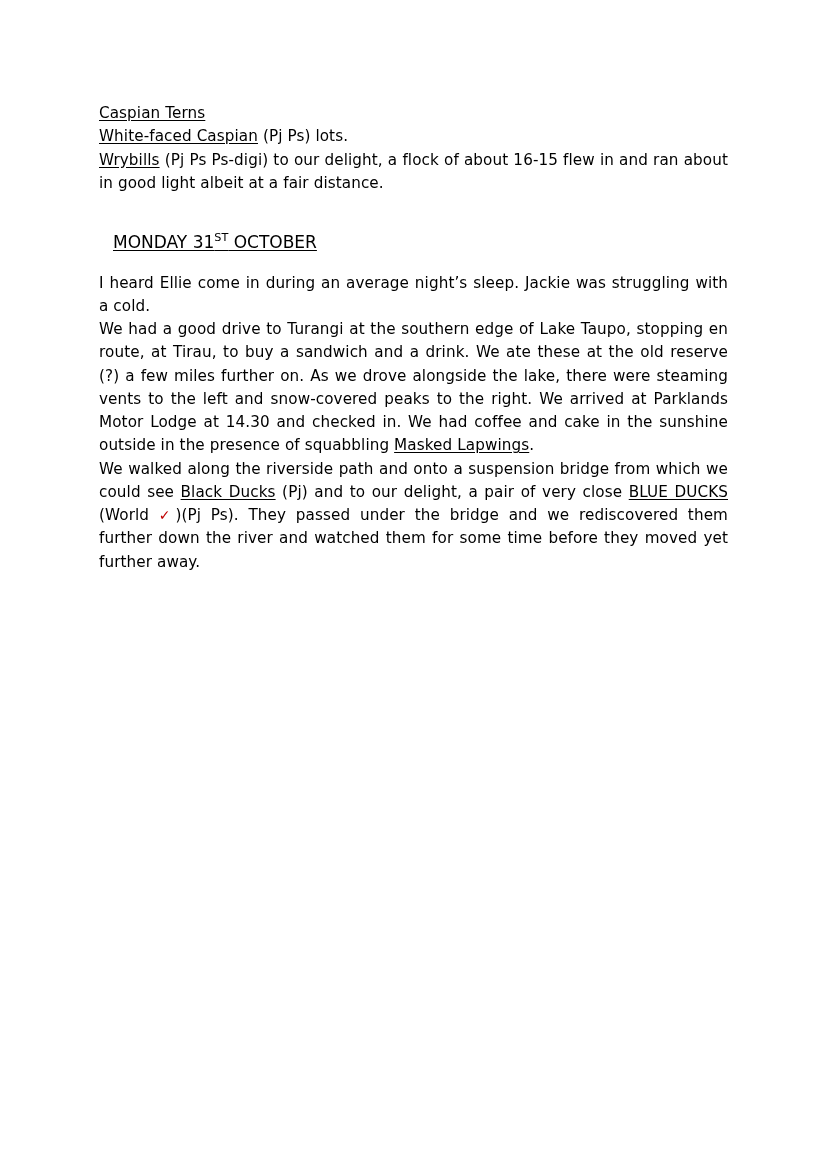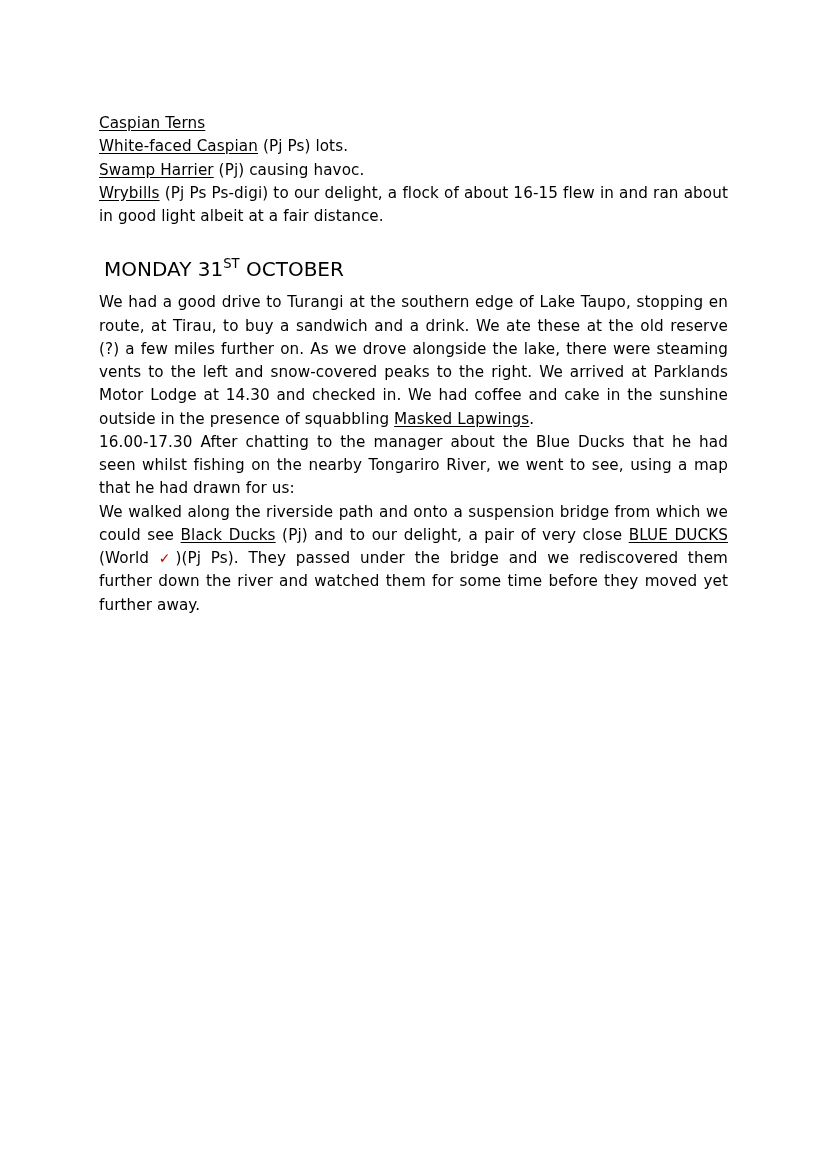--- a/index.html
+++ b/index.html
@@ -16,45 +16,46 @@
   .page {
     position: relative;
     width: 827px;
     height: 1169px;
     background: #ffffff;
     box-sizing: border-box;
   }
   .doc-body {
     position: absolute;
     left: 99px;
-    top: 112px;
+    top: 102px;
     width: 629px;
   }
   .para {
     font-size: 15.2px;
     line-height: 1.53;
     margin: 0 0 0 0;
     text-align: justify;
     letter-spacing: 0.1px;
   }
   .para.nojust {
     text-align: left;
   }
   .u {
     text-decoration: underline;
     text-underline-offset: 2px;
   }
   .spacer {
     height: 21px;
   }
   .heading {
-    font-size: 20px;
+    font-size: 17px;
     line-height: 1.5;
+    text-decoration: underline;
     text-underline-offset: 2px;
-    margin: 5px;
+    margin: 14px;
     display: inline-block;
   }
   .heading-wrap {
     margin: 0 0 2px 0;
   }
   sup {
     font-size: 0.66em;
     vertical-align: super;
     line-height: 0;
   }
@@ -67,34 +68,33 @@
 </head>
 <body>
 
 <div class="page">
   <div class="doc-body">
 
     <p class="para nojust"><span class="u">Caspian Terns</span></p>
 
     <p class="para nojust"><span class="u">White-faced Caspian</span><span> (Pj Ps) lots.</span></p>
 
-    <p class="para nojust"><span class="u">Swamp Harrier</span><span> (Pj) causing havoc.</span></p>
 
     <p class="para"><span class="u">Wrybills</span><span> (Pj Ps Ps-digi) to our delight, a flock of about 16-15 flew in and ran about in good light albeit at a fair distance.</span></p>
 
 
     <div class="spacer"></div>
 
     <div class="heading-wrap">
       <span class="heading"><span>MONDAY 31</span><sup>ST</sup><span> OCTOBER</span></span>
     </div>
 
+    <p class="para">I heard Ellie come in during an average night’s sleep. Jackie was struggling with a cold.</p>
 
 
 
     <p class="para"><span>We had a good drive to Turangi at the southern edge of Lake Taupo, stopping en route, at Tirau, to buy a sandwich and a drink. We ate these at the old reserve (?) a few miles further on. As we drove alongside the lake, there were steaming vents to the left and snow-covered peaks to the right. We arrived at Parklands Motor Lodge at 14.30 and checked in. We had coffee and cake in the sunshine outside in the presence of squabbling </span><span class="u">Masked Lapwings</span><span>.</span></p>
 
-    <p class="para">16.00-17.30 After chatting to the manager about the Blue Ducks that he had seen whilst fishing on the nearby Tongariro River, we went to see, using a map that he had drawn for us:</p>
 
     <p class="para"><span>We walked along the riverside path and onto a suspension bridge from which we could see </span><span class="u">Black Ducks</span><span> (Pj) and to our delight, a pair of very close </span><span class="u">BLUE DUCKS</span><span> (World </span><span class="check">✓</span><span>)(Pj Ps). They passed under the bridge and we rediscovered them further down the river and watched them for some time before they moved yet further away.</span></p>
 
   </div>
 </div>
 
 </body></html>

